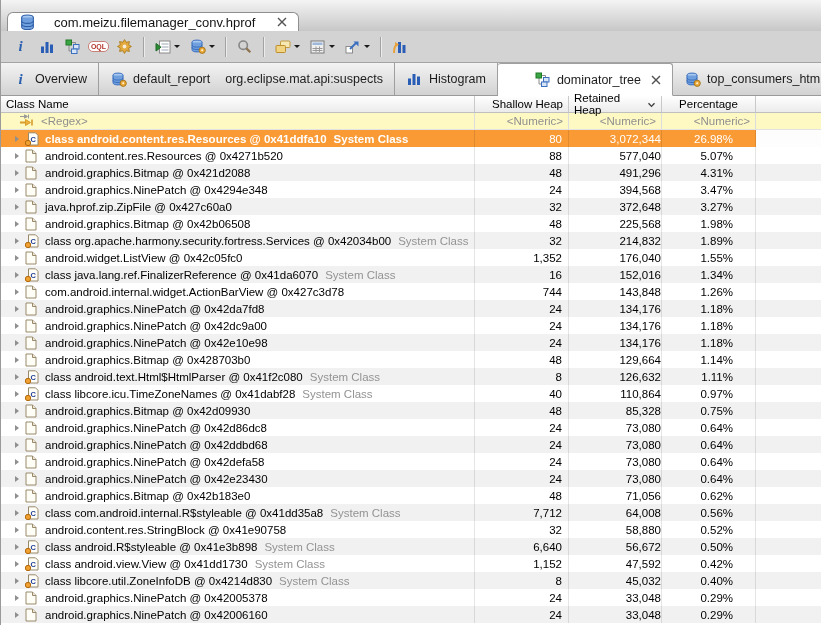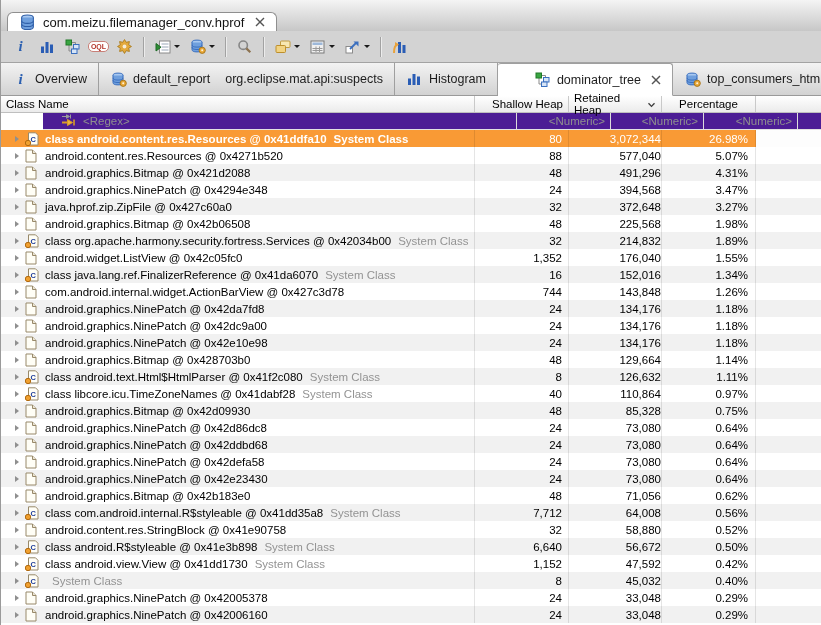--- a/index.html
+++ b/index.html
@@ -2,21 +2,21 @@
 <html><head>
 <meta charset="utf-8">
 <style>
   html,body{margin:0;padding:0;}
   body{width:821px;height:625px;overflow:hidden;background:#fff;
        font-family:"Liberation Sans","DejaVu Sans",sans-serif;-webkit-font-smoothing:antialiased;}
   .app{width:821px;height:625px;box-sizing:border-box;border-left:1px solid #9a9a9a;overflow:hidden;background:#fff;}
 
   
   .editor-strip{height:31px;background:linear-gradient(#f4f4f4,#c7c7c7);position:relative;}
-  .editor-tab{position:absolute;left:6px;top:12px;bottom:0;display:flex;align-items:center;gap:7px;
+  .editor-tab{position:absolute;left:6px;top:12px;bottom:0;display:flex;align-items:center;gap:18px;
               padding:8px 11px;background:#fff;border:1px solid #8f8f8f;border-bottom:none;
               border-radius:6px 6px 0 0;font-size:13px;color:#141414;}
   .tab-close{display:inline-flex;align-items:center;margin-left:4px;cursor:default;}
 
   
   .toolbar{height:31px;background:#d3d3d3;border-bottom:1px solid #a3a3a3;display:flex;align-items:center;
            padding:0 7px;gap:1px;}
   .tbtn{display:flex;align-items:center;height:24px;padding:0 4px;gap:2px;border-radius:3px;}
   .ticon{display:inline-flex;align-items:center;justify-content:center;width:17px;height:17px;}
   .dd{width:0;height:0;border-top:3.5px solid #1a1a1a;border-left:3.5px solid transparent;border-right:3.5px solid transparent;margin-left:1px;}
@@ -28,36 +28,36 @@
   .vtabs{height:32px;background:linear-gradient(#ededed,#cfcfcf);border-bottom:1px solid #9a9a9a;display:flex;align-items:stretch;}
   .vtab{display:flex;align-items:center;gap:6px;padding:0 11px;font-size:12.5px;color:#1c1c1c;
         border-right:1px solid #9f9f9f;background:linear-gradient(#f3f3f3,#d2d2d2);white-space:nowrap;}
   .vtab.active{background:#fff;margin-bottom:-1px;border-bottom:1px solid #fff;border-top:1px solid #9f9f9f;border-radius:3px 3px 0 0;padding-left:36px;}
   .vlabel2{margin-left:9px;}
 
   
   .grid{font-size:11.5px;color:#000;}
   .hdr{display:flex;height:16px;background:linear-gradient(#ffffff,#ebebeb);border-bottom:1px solid #bfbfbf;align-items:stretch;}
   .hcell{box-sizing:border-box;display:flex;align-items:center;padding:0 5px;border-right:1px solid #c9c9c9;}
-  .frow{display:flex;height:16px;background:#4c1d95;border-bottom:1px solid #e2e2e2;color:#8f8f8f;align-items:stretch;margin-left:42px;}
+  .frow{display:flex;height:16px;background:#fef9c3;border-bottom:1px solid #e2e2e2;color:#8f8f8f;align-items:stretch;}
   .fcell{box-sizing:border-box;display:flex;align-items:center;padding:0 5px;border-right:1px solid #dcdcdc;}
   .c-name{width:474px;}
   .c-sh{width:94px;justify-content:flex-end;}
   .c-rh{width:93px;justify-content:flex-start;gap:4px;}
   .c-pct{width:94px;justify-content:center;text-align:right;}
   .c-rest{flex:1;border-right:none;}
   .hnum,.fnum{justify-content:flex-end;}
 
   .rows{height:495px;overflow:hidden;background:#fff;}
   .row{display:flex;height:17px;align-items:stretch;}
   .cell{box-sizing:border-box;display:flex;align-items:center;border-right:1px solid rgba(0,0,0,0.10);overflow:hidden;}
   .cell.name{width:474px;padding-left:14px;}
   .cell.sh{width:94px;justify-content:flex-end;padding-right:6px;}
   .cell.rh{width:93px;justify-content:flex-end;}
-  .cell.pct{width:94px;justify-content:flex-end;padding-right:7px;}
+  .cell.pct{width:94px;justify-content:flex-end;padding-right:22px;}
   .cell.rest{flex:1;border-right:none;}
   .row.alt .cell{background:#f1f1f1;}
   .row .cell{background:#fff;}
   .row.alt .cell{background:#f1f1f1;}
   .row.selected .cell{background:#f99a35;color:#fff;}
   .row.selected .cell.rest{background:#fdfdfd;}
   .row.selected .rlabel{font-weight:bold;}
   .row.selected .rsuffix{color:#fff;font-weight:bold;}
   .tri{width:0;height:0;border-left:4.5px solid #8f8f8f;border-top:3.5px solid transparent;border-bottom:3.5px solid transparent;margin-right:6px;flex:none;}
   .ricon{display:inline-flex;width:14px;height:14px;margin-right:6px;flex:none;align-items:center;}
@@ -762,20 +762,21 @@
         <div class="row alt">
           <div class="cell name">
             <span class="tri"></span>
             <span class="ricon">
               <svg width="14" height="14" viewBox="0 0 14 14">
                 <path d="M3.5 0.8 L10.5 0.8 L13 3.3 L13 13 L3.5 13 Z" fill="#fffef6" stroke="#98896a"></path>
                 <text x="5.6" y="9.6" font-size="7.5" font-weight="bold" fill="#1f3d99" font-family="Liberation Sans, sans-serif">C</text>
                 <circle cx="3" cy="11" r="2.7" fill="#f0a030" stroke="#b06a10"></circle>
               </svg>
             </span>
+            <span class="rlabel">class libcore.util.ZoneInfoDB @ 0x4214d830</span>
             <span class="rsuffix">System Class</span>
           </div>
           <div class="cell sh">8</div>
           <div class="cell rh">45,032</div>
           <div class="cell pct">0.40%</div>
           <div class="cell rest"></div>
         </div>
         <div class="row">
           <div class="cell name">
             <span class="tri"></span>

